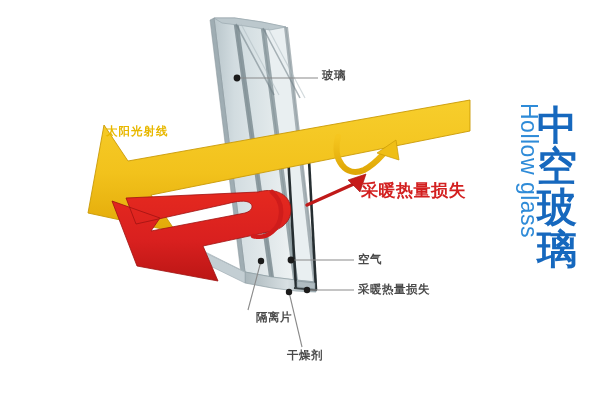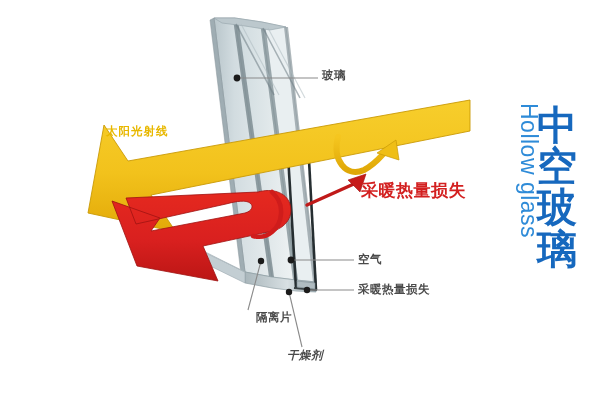--- a/index.html
+++ b/index.html
@@ -222,21 +222,21 @@
   </svg>
 
   <div class="lbl lbl-dark" style="left:322px; top:70px;">玻璃</div>
 
   <div class="lbl lbl-dark" style="left:358px; top:254px;text-align:right;">空气</div>
 
   <div class="lbl lbl-dark" style="left:358px; top:284px;">采暖热量损失</div>
 
   <div class="lbl lbl-dark" style="left:228px; top:312px;margin-left:28px;">隔离片</div>
 
-  <div class="lbl lbl-dark" style="left:287px; top:350px;font-style:italic;">干燥剂</div>
+  <div class="lbl lbl-dark" style="left:287px; top:350px;">干燥剂</div>
 
   <div class="lbl lbl-sun" style="left:106px; top:126px;">太阳光射线</div>
 
   <div class="lbl lbl-heat" style="left:361px; top:182px;">采暖热量损失</div>
 
   <div id="title-block">
     <div id="title-cn" style="white-space: pre-line;">中
 空
 玻
 璃</div>

